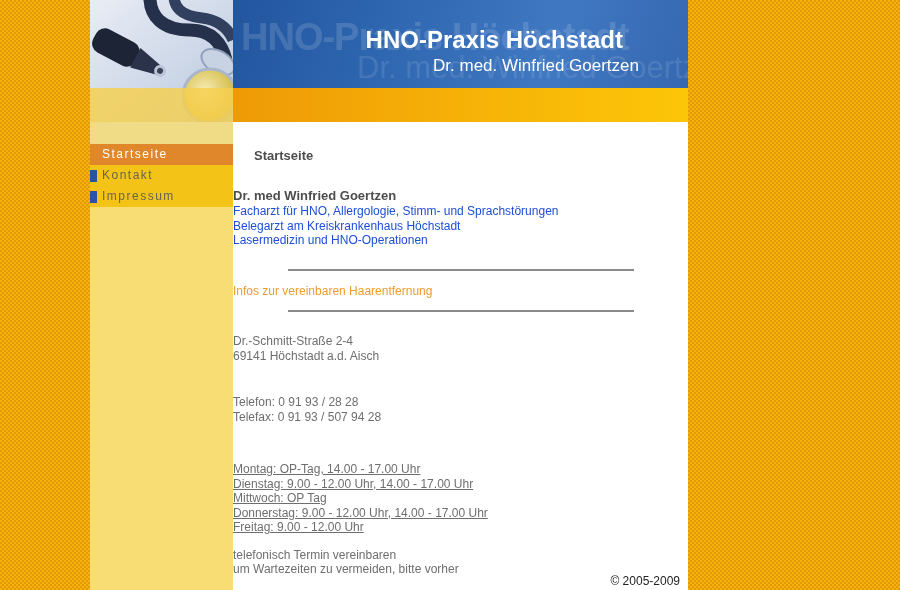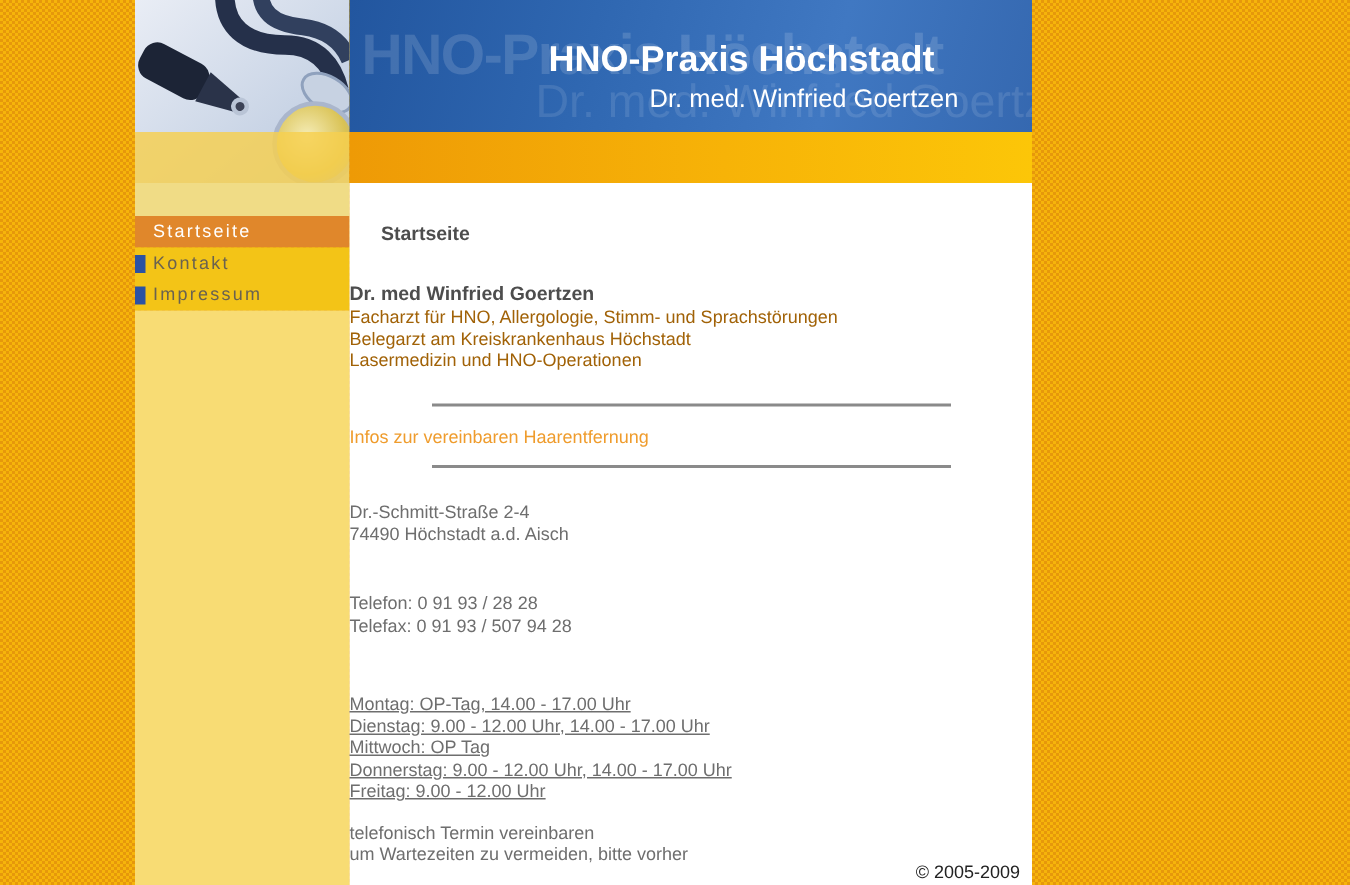--- a/index.html
+++ b/index.html
@@ -50,21 +50,21 @@
     background:linear-gradient(90deg,#ee9a06 0%,#f7b307 55%,#fcc608 100%);
   }
   .content{
     flex:1 1 auto;background:#ffffff;position:relative;
     font-size:12px;line-height:14.5px;color:#6e6e6e;
   }
   .page-heading{margin:26px 0 0 21px;font-size:13px;line-height:15px;color:#4d4d4d;font-weight:bold;}
   .centered{text-align:left;}
   .doctor{margin-top:25px;}
   .doctor-name{font-size:13px;line-height:16px;font-weight:bold;color:#4d4d4d;}
-  .orange-line{color:#a16207;}
+  .orange-line{color:#1d4ed8;}
   .rule{width:346px;border:0;border-top:2px solid #8a8a8a;margin:21px auto 0 auto;}
   .rule.second{margin-top:12px;}
   .link-row{margin-top:13px;}
   .text-link{color:#ef9c2d;text-decoration:none;cursor:pointer;}
   .address-block{margin-top:22px;}
   .phone-block{margin-top:32px;}
   .hours-block{margin-top:38px;text-decoration:underline;}
   .note-block{margin-top:13px;}
   .copyright{position:absolute;right:8px;bottom:2px;font-size:12px;color:#222222;}
 </style>
@@ -143,21 +143,21 @@
       </div>
 
       <hr class="rule">
       <div class="centered link-row">
         <a class="text-link">Infos zur vereinbaren Haarentfernung</a>
       </div>
       <hr class="rule second">
 
       <div class="centered address-block">
         <div>Dr.-Schmitt-Straße 2-4</div>
-        <div>74490 Höchstadt a.d. Aisch</div>
+        <div>69141 Höchstadt a.d. Aisch</div>
       </div>
 
       <div class="centered phone-block">
         <div>Telefon: 0 91 93 / 28 28</div>
         <div>Telefax: 0 91 93 / 507 94 28</div>
       </div>
 
       <div class="centered hours-block">
         <div>Montag: OP-Tag, 14.00 - 17.00 Uhr</div>
         <div>Dienstag: 9.00 - 12.00 Uhr, 14.00 - 17.00 Uhr</div>

